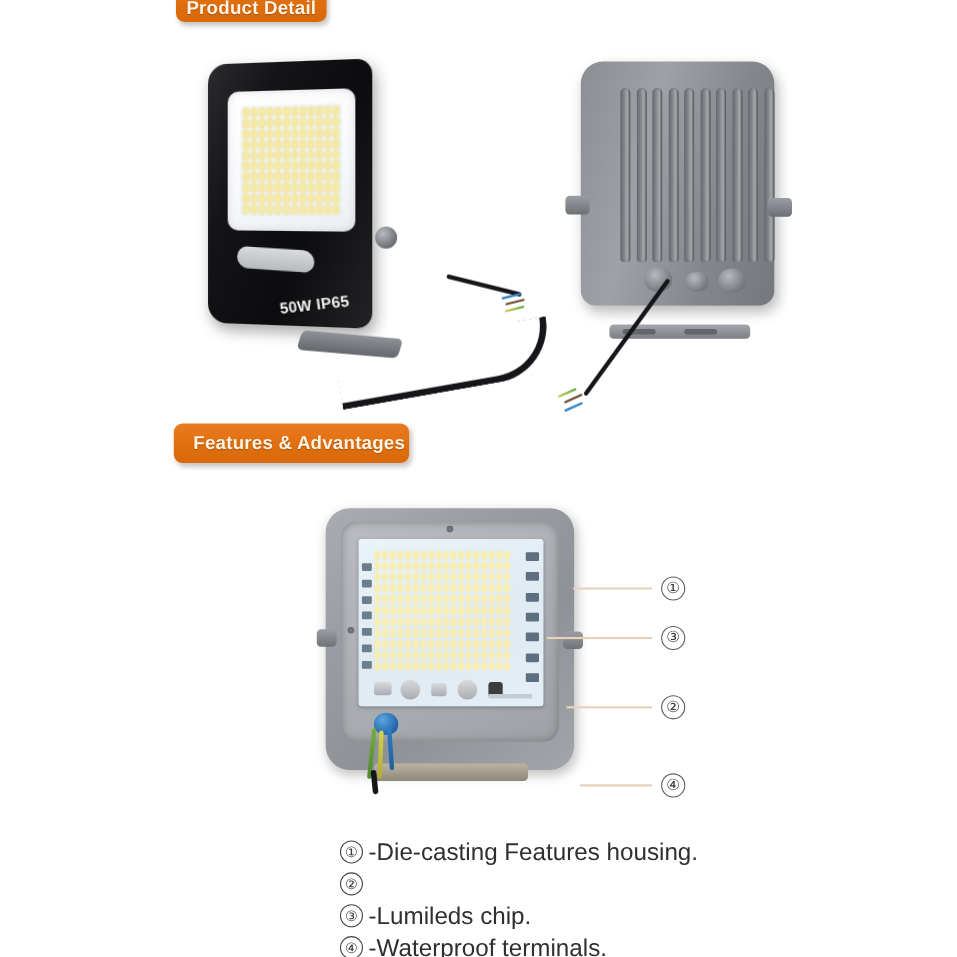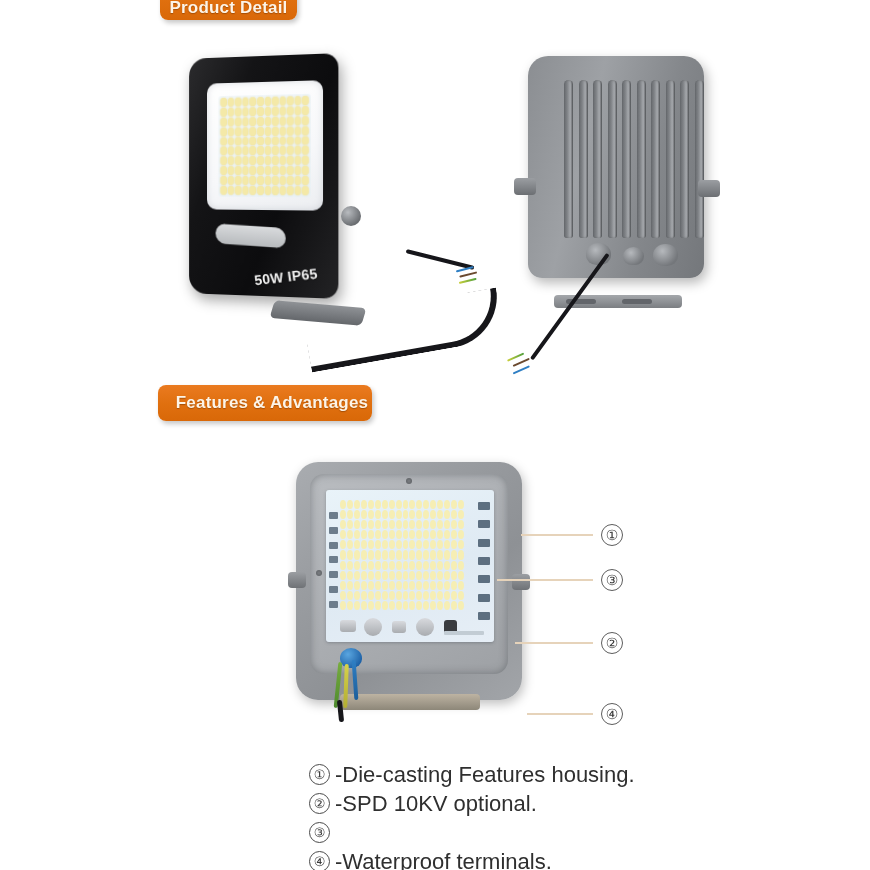--- a/index.html
+++ b/index.html
@@ -856,22 +856,22 @@
     <div class="callout-num" style="left: 601px; top: 703px;">④</div>
   </div>
 
 <div id="feature-list">
     <div class="feature-row">
       <span class="num">①</span>
       <span>-Die-casting Features housing.</span>
     </div>
     <div class="feature-row">
       <span class="num">②</span>
-      <span>-SPD 10KV optional.</span>
     </div>
     <div class="feature-row">
       <span class="num">③</span>
+      <span>-Lumileds chip.</span>
     </div>
     <div class="feature-row">
       <span class="num">④</span>
       <span>-Waterproof terminals.</span>
     </div>
   </div>
 
 </body></html>

